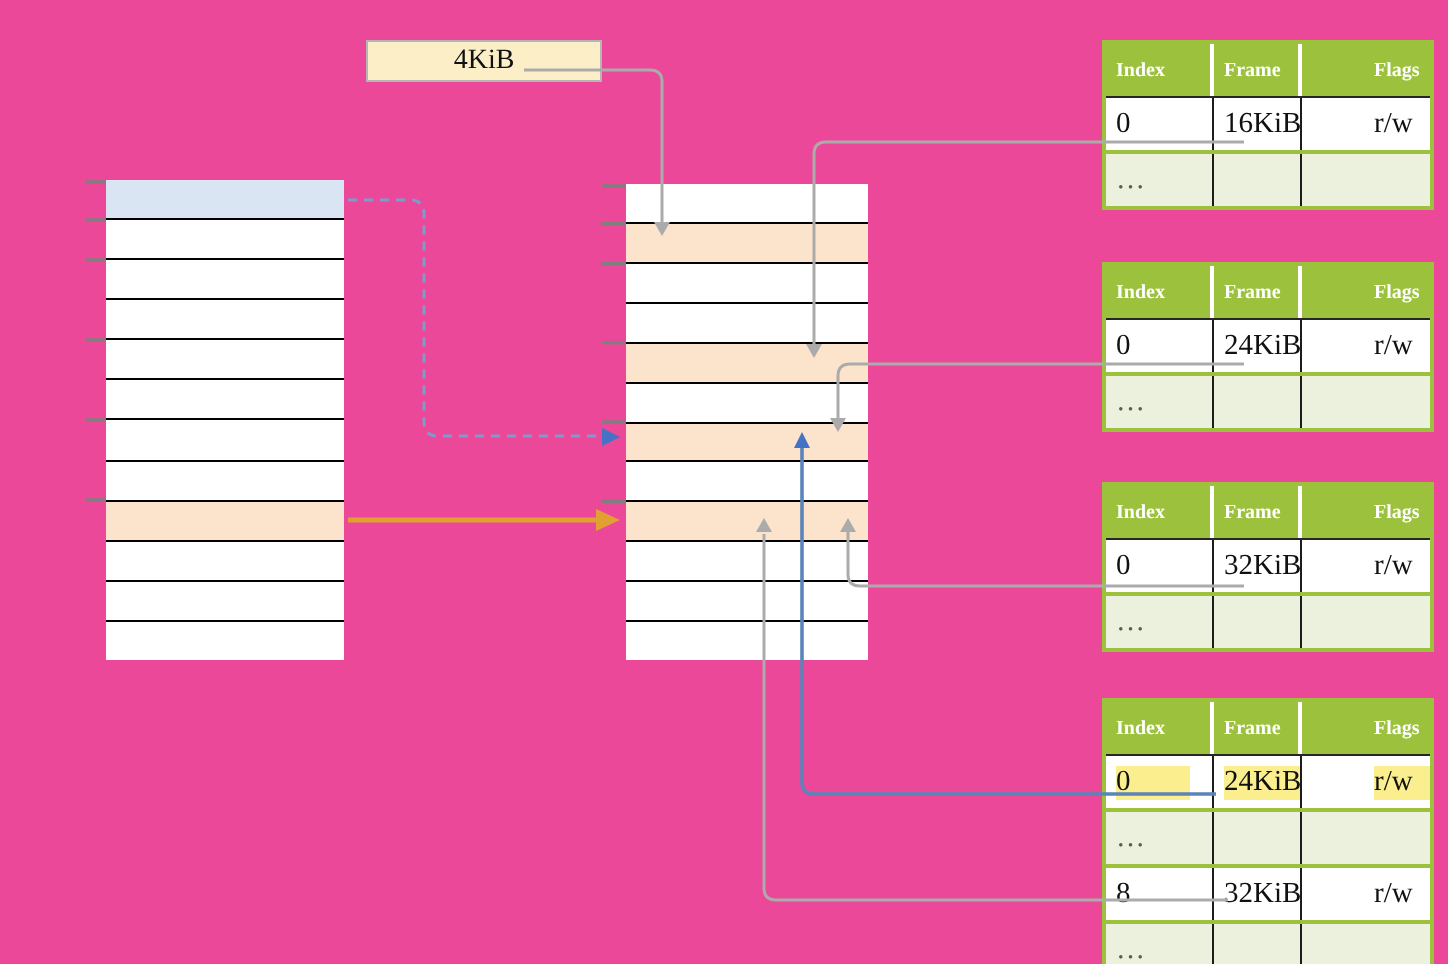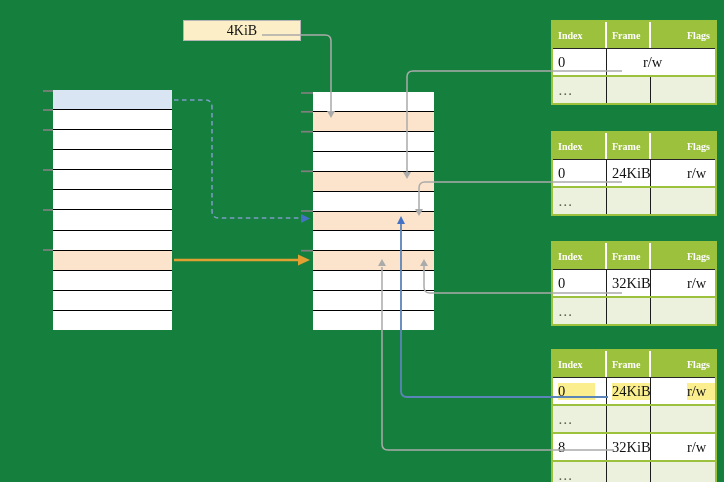--- a/index.html
+++ b/index.html
@@ -1,17 +1,17 @@
 <!DOCTYPE html>
 <html style="--green-header: #9CC23D; --green-light: #EBF1DD; --row-orange: #FCE4CC; --row-blue: #D9E5F3; --box-cream: #FCEFC7; --highlight-yellow: #FAEE8E; --line-gray: #ABABAB; --line-blue-dash: #7E9CC9; --line-blue: #5B84B8; --arrow-blue: #4472C4; --line-orange: #E2A033; --tick-gray: #7F7F7F;"><head>
 <meta charset="utf-8">
 <style>
   html,body{margin:0;padding:0;background:#000;}
   #canvas{
-    position:relative;width:724px;height:482px;background:#15803d;overflow:hidden;
+    position:relative;width:724px;height:482px;background:#ec4899;overflow:hidden;
     font-family:"Liberation Serif","DejaVu Serif",serif;
   }
   
   .stack{position:absolute;display:flex;flex-direction:column;}
   #left-stack{left:53px;top:90px;width:119px;height:240px;}
   #middle-stack{left:313px;top:92px;width:121px;height:238px;}
   .stack-row{flex:1;background:#fff;border-bottom:1.6px solid #000;box-sizing:border-box;}
   .stack-row:last-child{border-bottom:none;}
   
   #size-box{
@@ -100,20 +100,21 @@
   </div>
 
   <div class="ptable" style="top:20px">
       <div class="pt-head">
         <div class="pt-hcell col0">Index</div>
         <div class="pt-hcell col1">Frame</div>
         <div class="pt-hcell col2">Flags</div>
       </div>
       <div class="pt-row">
         <div class="pt-cell col0 c0">0</div>
+        <div class="pt-cell col1 c1">16KiB</div>
         <div class="pt-cell col2 c2">r/w</div>
       </div>
       <div class="pt-row dots">
         <div class="pt-cell col0 c0">…</div>
         <div class="pt-cell col1 c1"></div>
         <div class="pt-cell col2 c2"></div>
       </div>
     </div>
   <div class="ptable" style="top:131px">
       <div class="pt-head">

